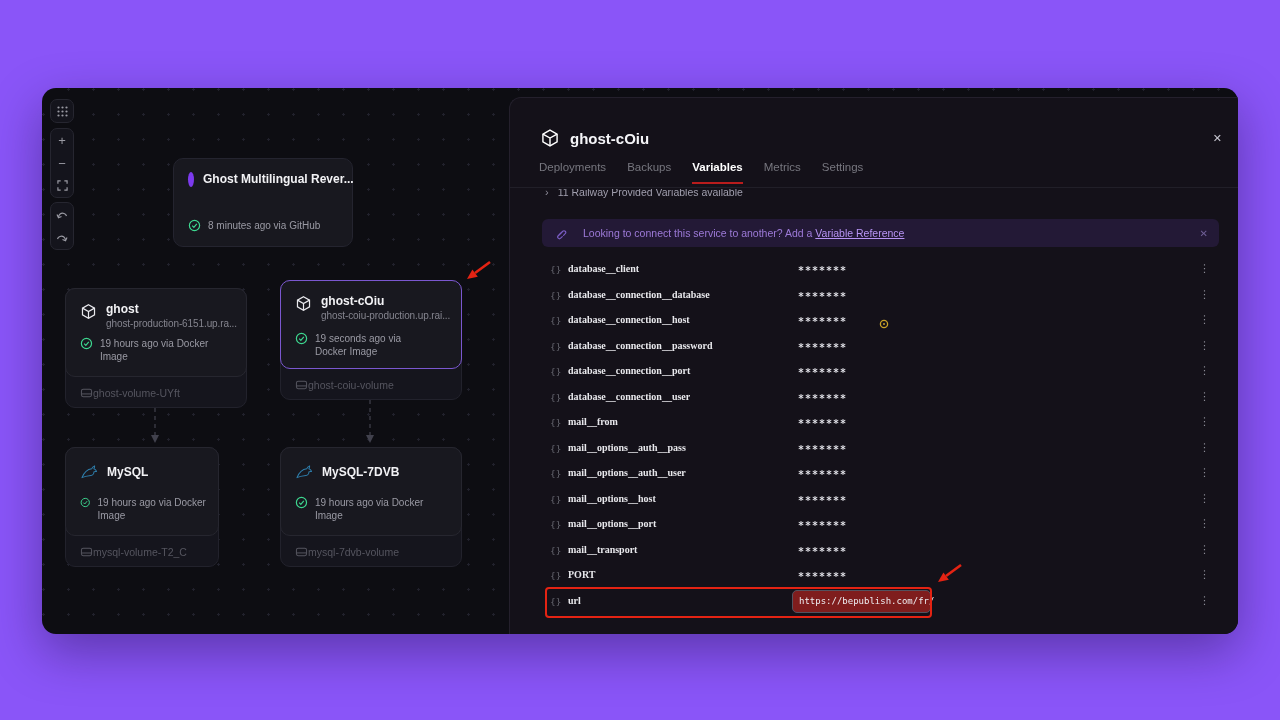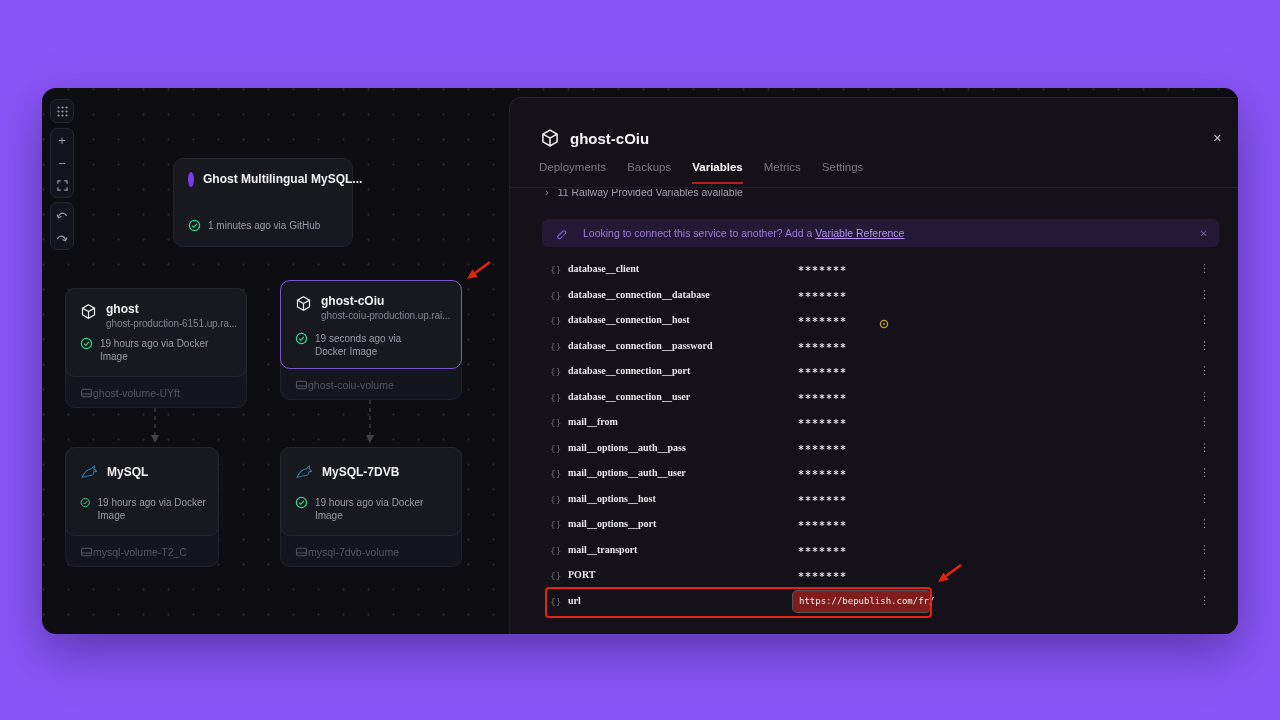--- a/index.html
+++ b/index.html
@@ -135,28 +135,28 @@
       <polygon points="2,35 10,35 6,43" fill="#41414d"></polygon>
     </svg>
     <svg class="connector" style="left:322px; top:312px;" width="12" height="44">
       <line x1="6" y1="0" x2="6" y2="35" stroke="#41414d" stroke-width="1.2" stroke-dasharray="4 4"></line>
       <polygon points="2,35 10,35 6,43" fill="#41414d"></polygon>
     </svg>
 
     <div class="card" style="left:131px; top:70px; width:180px; height:89px;">
       <div class="card-title-row">
         <span class="ring-icon"></span>
-        <span class="svc-name">Ghost Multilingual MySQL...</span>
+        <span class="svc-name">Ghost Multilingual Rever...</span>
       </div>
       <div class="status-row">
         <svg width="13" height="13" viewBox="0 0 14 14">
           <circle cx="7" cy="7" r="5.5" fill="none" stroke="#3dd68f" stroke-width="1.3"></circle>
           <path d="M4.5 7.2 l1.8 1.8 3.2-3.8" fill="none" stroke="#3dd68f" stroke-width="1.3"></path>
         </svg>
-        <span class="status-text">1 minutes ago via GitHub</span>
+        <span class="status-text">8 minutes ago via GitHub</span>
       </div>
     </div>
 
     <div class="card-group" style="left:23px; top:200px; width:182px; height:120px;">
       <div class="card-main">
         <div class="card-title-row">
           <span class="svc-icon">
             <svg width="17" height="17" viewBox="0 0 24 24" fill="none" stroke="currentColor" stroke-width="1.7">
               <path d="M12 2.5 20.5 7.25 V16.75 L12 21.5 3.5 16.75 V7.25 Z"></path>
               <path d="M3.5 7.25 12 12 20.5 7.25 M12 12 V21.5"></path>

